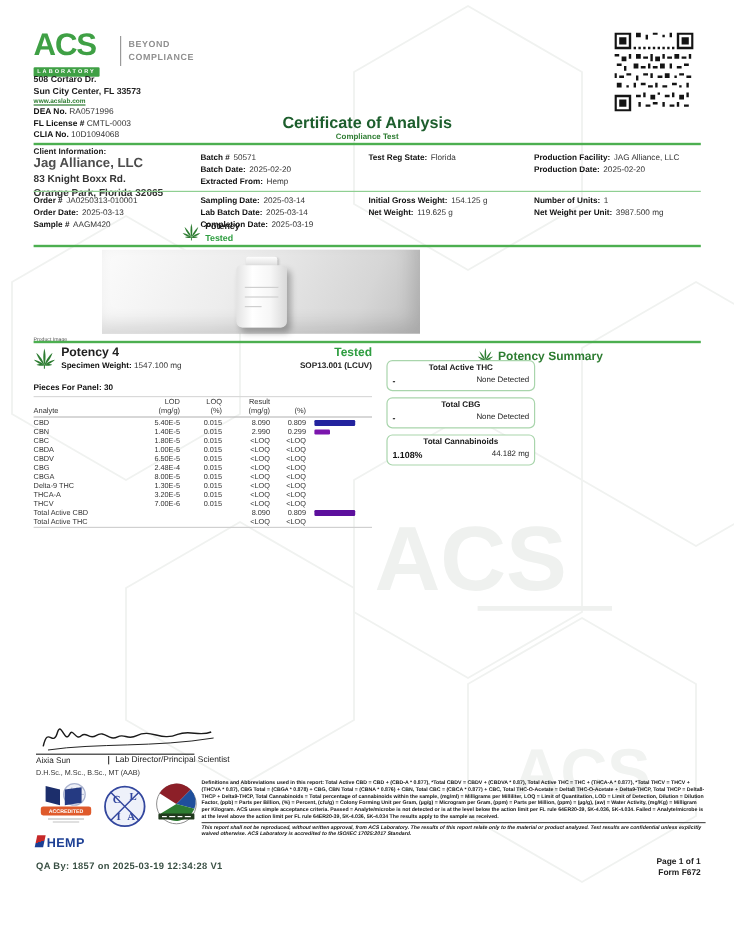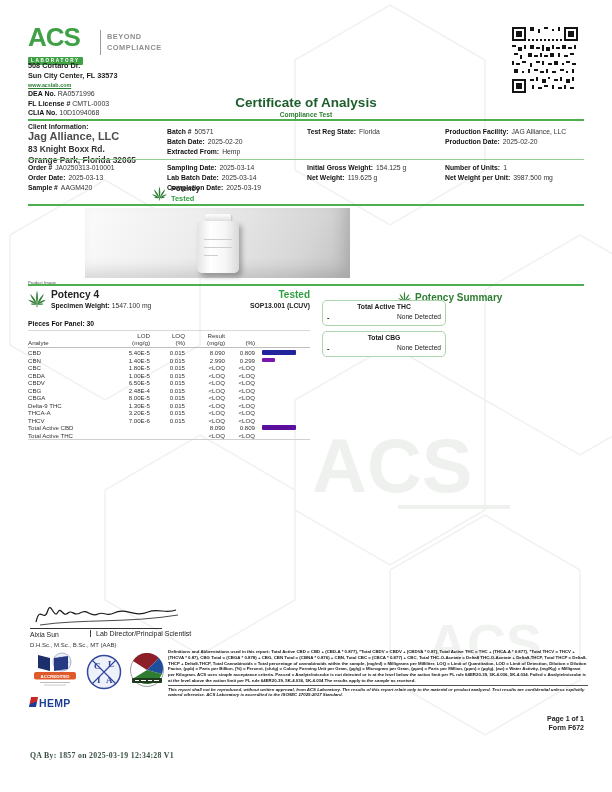--- a/index.html
+++ b/index.html
@@ -85,22 +85,22 @@
   
   .sig-rule{background:#333;}
   .sig-name{font-size:6.8px;color:#222;}
   .sig-role{font-size:7px;color:#222;border-left:1px solid #444;padding-left:5px;}
   .sig-cred{font-size:6px;color:#333;}
 
   
   .defs{font-size:4.35px;line-height:1.33;color:#141414;font-weight:bold;text-align:left;}
   .discl{font-size:4.35px;line-height:1.33;color:#141414;font-weight:bold;font-style:italic;
          border-top:1px solid #555;margin-top:1px;padding-top:1px;}
-  .qa{font-family:Liberation Serif, serif;font-size:7.8px;font-weight:bold;
-      color:#3a5044;letter-spacing:.3px;margin-top:34px;}
+  .qa{font-family:Liberation Sans, sans-serif;font-size:7.8px;font-weight:bold;
+      color:#3a5044;letter-spacing:.3px;}
   .pginfo{font-size:7px;font-weight:bold;color:#222;text-align:right;line-height:1.35;}
   .ahca-txt{font-size:10.5px;font-weight:bold;color:#1c3f94;letter-spacing:.3px;}
   .ahca-mark{display:inline-block;width:7px;height:10px;background:linear-gradient(160deg,#c62828 55%,#1c3f94 55%);
              margin-right:2px;transform:skewX(-12deg);}
 </style>
 </head>
 <body>
 
 <div class="page">
 
@@ -389,20 +389,27 @@
             <span class="br">None Detected</span>
           </div>
       </div>
       <div class="sbox" style="left:0;top:44px;">
         <div class="bt">Total CBG</div>
         <div class="brow">
             <span class="bl">-</span>
             <span class="br">None Detected</span>
           </div>
       </div>
+      <div class="sbox" style="left:0;top:75px;">
+        <div class="bt">Total Cannabinoids</div>
+        <div class="brow">
+            <span class="bl">1.108%</span>
+            <span class="br">44.182 mg</span>
+          </div>
+      </div>
     </div>
 
     <svg class="abs" style="left:30px;top:598px;" width="150" height="32" viewBox="0 0 150 32">
       <path d="M6 24 C10 6 14 26 18 12 C21 3 24 22 28 14 C31 8 33 20 38 15 C42 11 44 19 50 15 C58 10 60 20 68 16 C74 13 76 19 84 15 C96 9 104 20 118 14 C128 10 136 16 146 12" fill="none" stroke="#1a1a1a" stroke-width="1.2"></path>
       <path d="M10 27 C50 21 100 25 148 17" fill="none" stroke="#1a1a1a" stroke-width="0.8"></path>
     </svg>
     <div class="abs sig-rule" style="left:30px;top:628px;width:132px;height:1px;"></div>
     <div class="abs sig-name" style="left:30px;top:631px;">Aixia Sun</div>
     <div class="abs sig-role" style="left:90px;top:630px;">Lab Director/Principal Scientist</div>
     <div class="abs sig-cred" style="left:30px;top:642px;">D.H.Sc., M.Sc., B.Sc., MT (AAB)</div>

